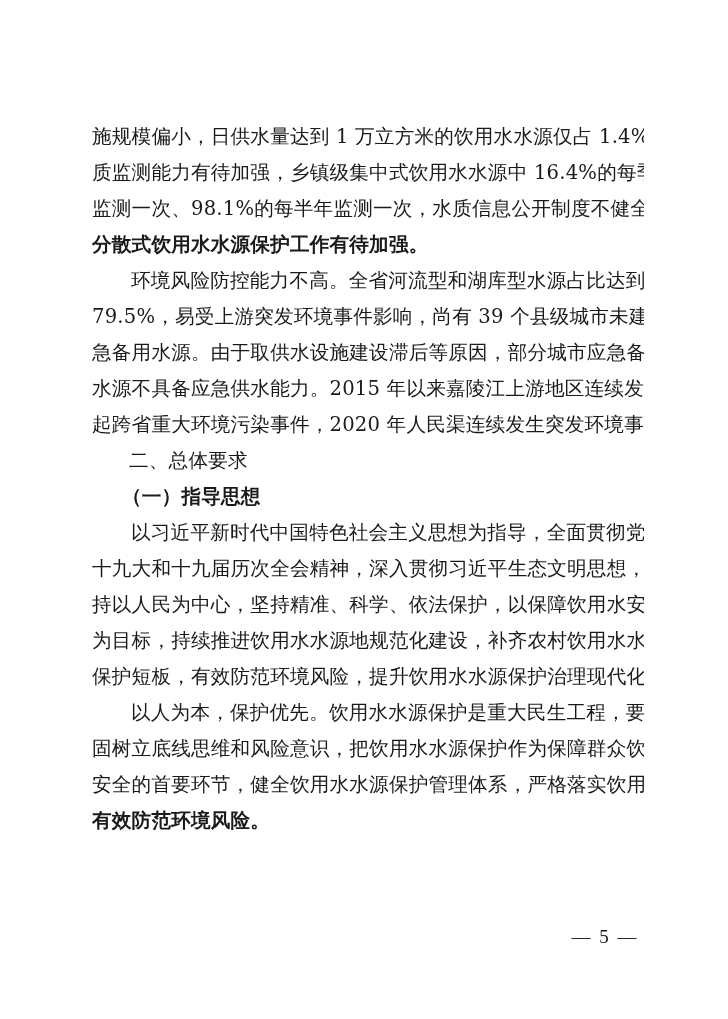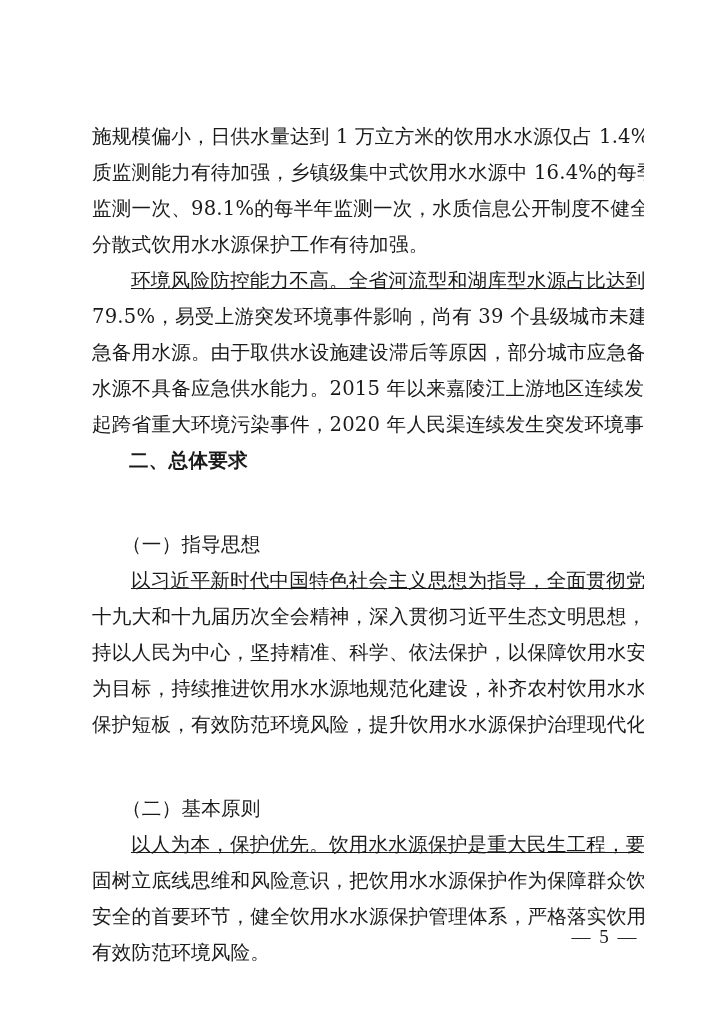--- a/index.html
+++ b/index.html
@@ -5,24 +5,24 @@
   html, body { margin: 0; padding: 0; background: #ffffff; }
   body { width: 728px; height: 1019px; position: relative; overflow: hidden; }
   .page { position: absolute; left: 0; top: 0; width: 728px; height: 1019px; background: #ffffff; }
   .text-block {
     position: absolute; left: 92px; top: 119px; width: 552px;
     font-family: "DejaVu Serif", "Liberation Serif", serif;
     font-size: 19.6px; line-height: 36px; color: #1a1a1a;
     letter-spacing: 0.2px;
   }
   .line { height: 36px; white-space: nowrap; text-align: justify; text-align-last: justify; overflow: hidden; }
-  .line.last { text-align-last: left; }
-  .indent { padding-left: 39px; text-decoration: underline; }
-  .h2 { font-family: "DejaVu Sans", "Liberation Sans", sans-serif; font-weight: bold; padding-left: 37px; text-align-last: left; }
-  .h3 { font-family: "DejaVu Serif", "Liberation Serif", serif; font-weight: normal; padding-left: 30px; text-align-last: left; margin-top: 48px; }
+  .line.last { text-align-last: left; font-weight: bold; }
+  .indent { padding-left: 39px; }
+  .h2 { font-family: "DejaVu Sans", "Liberation Sans", sans-serif; font-weight: normal; padding-left: 37px; text-align-last: left; }
+  .h3 { font-family: "DejaVu Serif", "Liberation Serif", serif; font-weight: bold; padding-left: 30px; text-align-last: left; }
   .page-number {
     position: absolute; left: 560px; top: 926px; width: 90px; text-align: center;
     font-family: "Liberation Serif", serif; font-size: 19px; color: #1a1a1a;
     letter-spacing: 2px;
   }
 </style>
 </head>
 <body>
 
 <div class="page">
@@ -42,21 +42,20 @@
     <div class="line h2">二、总体要求</div>
 
     <div class="line h3">（一）指导思想</div>
 
     <div class="line indent">以习近平新时代中国特色社会主义思想为指导，全面贯彻党的</div>
     <div class="line">十九大和十九届历次全会精神，深入贯彻习近平生态文明思想，坚</div>
     <div class="line">持以人民为中心，坚持精准、科学、依法保护，以保障饮用水安全</div>
     <div class="line">为目标，持续推进饮用水水源地规范化建设，补齐农村饮用水水源</div>
     <div class="line">保护短板，有效防范环境风险，提升饮用水水源保护治理现代化水</div>
 
-    <div class="line h3">（二）基本原则</div>
 
     <div class="line indent">以人为本，保护优先。饮用水水源保护是重大民生工程，要牢</div>
     <div class="line">固树立底线思维和风险意识，把饮用水水源保护作为保障群众饮水</div>
     <div class="line">安全的首要环节，健全饮用水水源保护管理体系，严格落实饮用水</div>
     <div class="line last">有效防范环境风险。</div>
   </div>
 
   <div class="page-number">— 5 —</div>
 </div>
 

